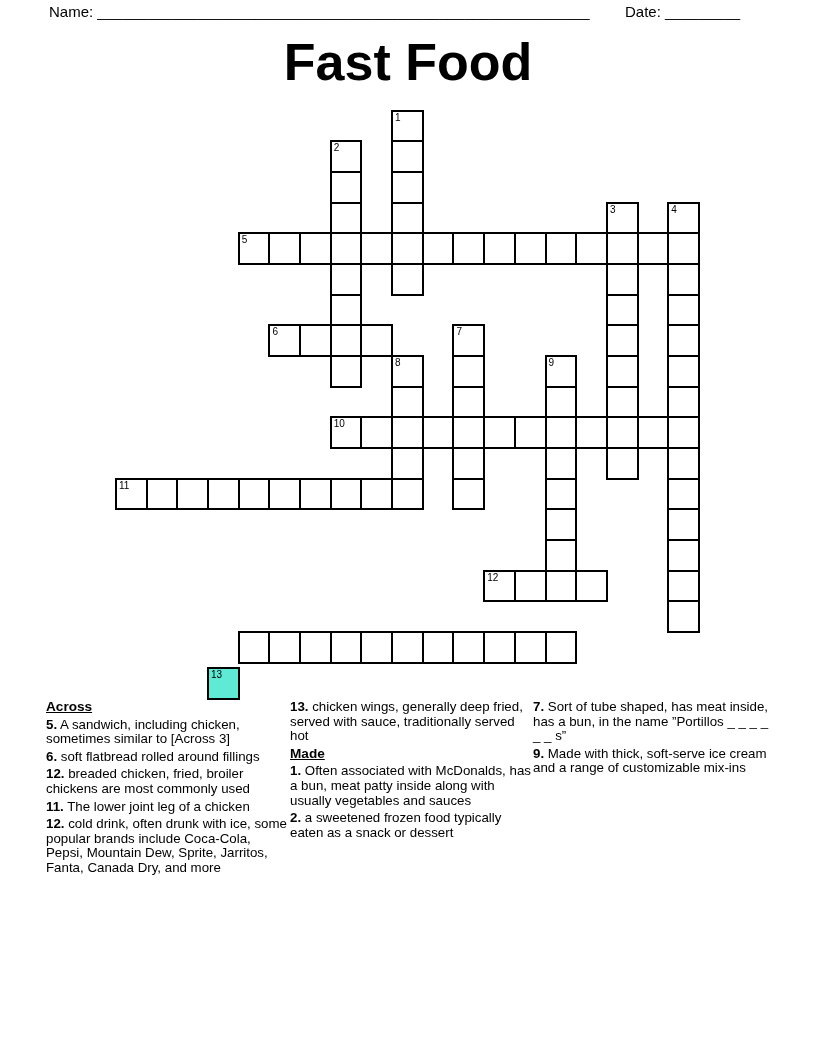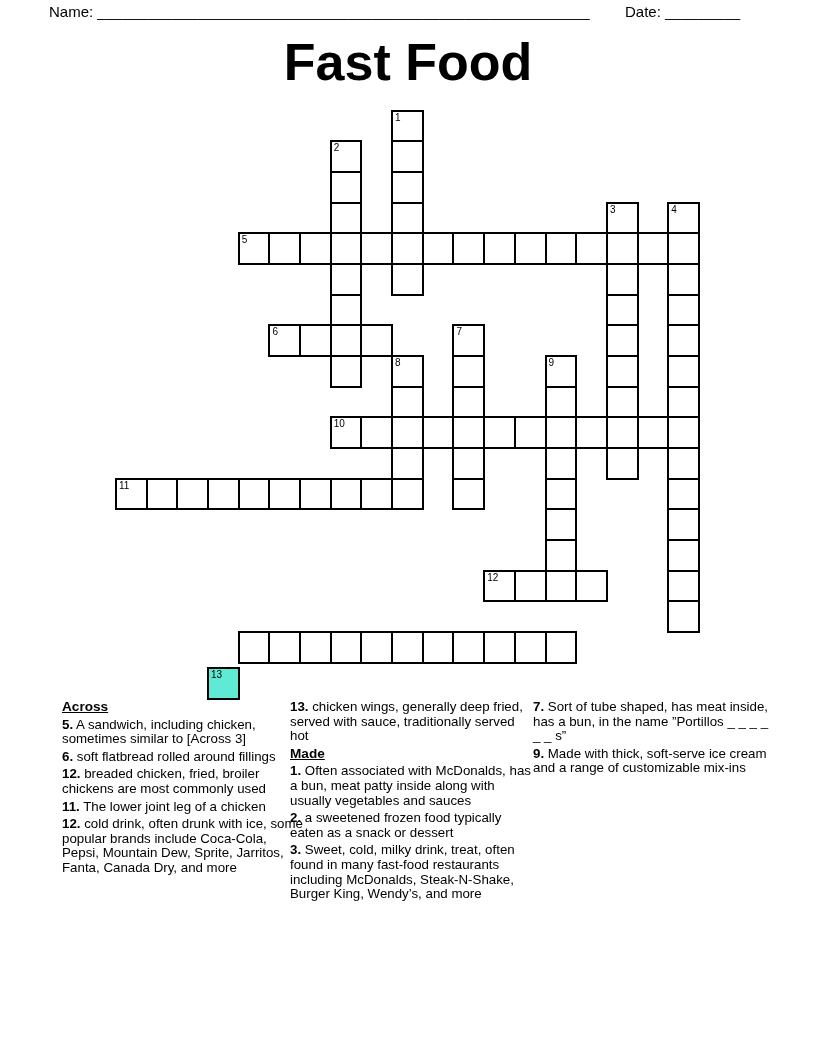--- a/index.html
+++ b/index.html
@@ -28,21 +28,21 @@
     box-sizing:border-box;
   }
   .cell .num{
     position:absolute;top:0px;left:2px;
     font-size:10px;line-height:11px;font-weight:400;
   }
 
   
   .clues{position:absolute;left:0;top:700px;width:816px;}
   .clue-col{position:absolute;top:0;width:244px;font-size:13.3px;line-height:14.6px;}
-  .clue-col.c0{left:62px;}
+  .clue-col.c0{left:46px;}
   .clue-col.c1{left:290px;}
   .clue-col.c2{left:533px;}
   .clue-header{font-weight:bold;text-decoration:underline;font-size:13.6px;margin:0 0 3px 0;}
   .clue{margin:0 0 3px 0;}
   .cnum{font-weight:bold;}
 </style>
 </head>
 <body>
 
 <div class="page">
@@ -194,21 +194,20 @@
         <div class="clue"><span class="cnum">6.</span> soft flatbread rolled around fillings</div>
         <div class="clue"><span class="cnum">12.</span> breaded chicken, fried, broiler chickens are most commonly used</div>
         <div class="clue"><span class="cnum">11.</span> The lower joint leg of a chicken</div>
         <div class="clue"><span class="cnum">12.</span> cold drink, often drunk with ice, some popular brands include Coca-Cola, Pepsi, Mountain Dew, Sprite, Jarritos, Fanta, Canada Dry, and more</div>
       </div>
     <div class="clue-col c1">
         <div class="clue"><span class="cnum">13.</span> chicken wings, generally deep fried, served with sauce, traditionally served hot</div>
         <div class="clue-header">Made</div>
         <div class="clue"><span class="cnum">1.</span> Often associated with McDonalds, has a bun, meat patty inside along with usually vegetables and sauces</div>
         <div class="clue"><span class="cnum">2.</span> a sweetened frozen food typically eaten as a snack or dessert</div>
-        <div class="clue"><span class="cnum">3.</span> Sweet, cold, milky drink, treat, often found in many fast-food restaurants including McDonalds, Steak-N-Shake, Burger King, Wendy’s, and more</div>
       </div>
     <div class="clue-col c2">
         <div class="clue"><span class="cnum">7.</span> Sort of tube shaped, has meat inside, has a bun, in the name ”Portillos _ _ _ _ _ _ s”</div>
         <div class="clue"><span class="cnum">9.</span> Made with thick, soft-serve ice cream and a range of customizable mix-ins</div>
       </div>
   </div>
 
 </div>
 
 </body></html>

